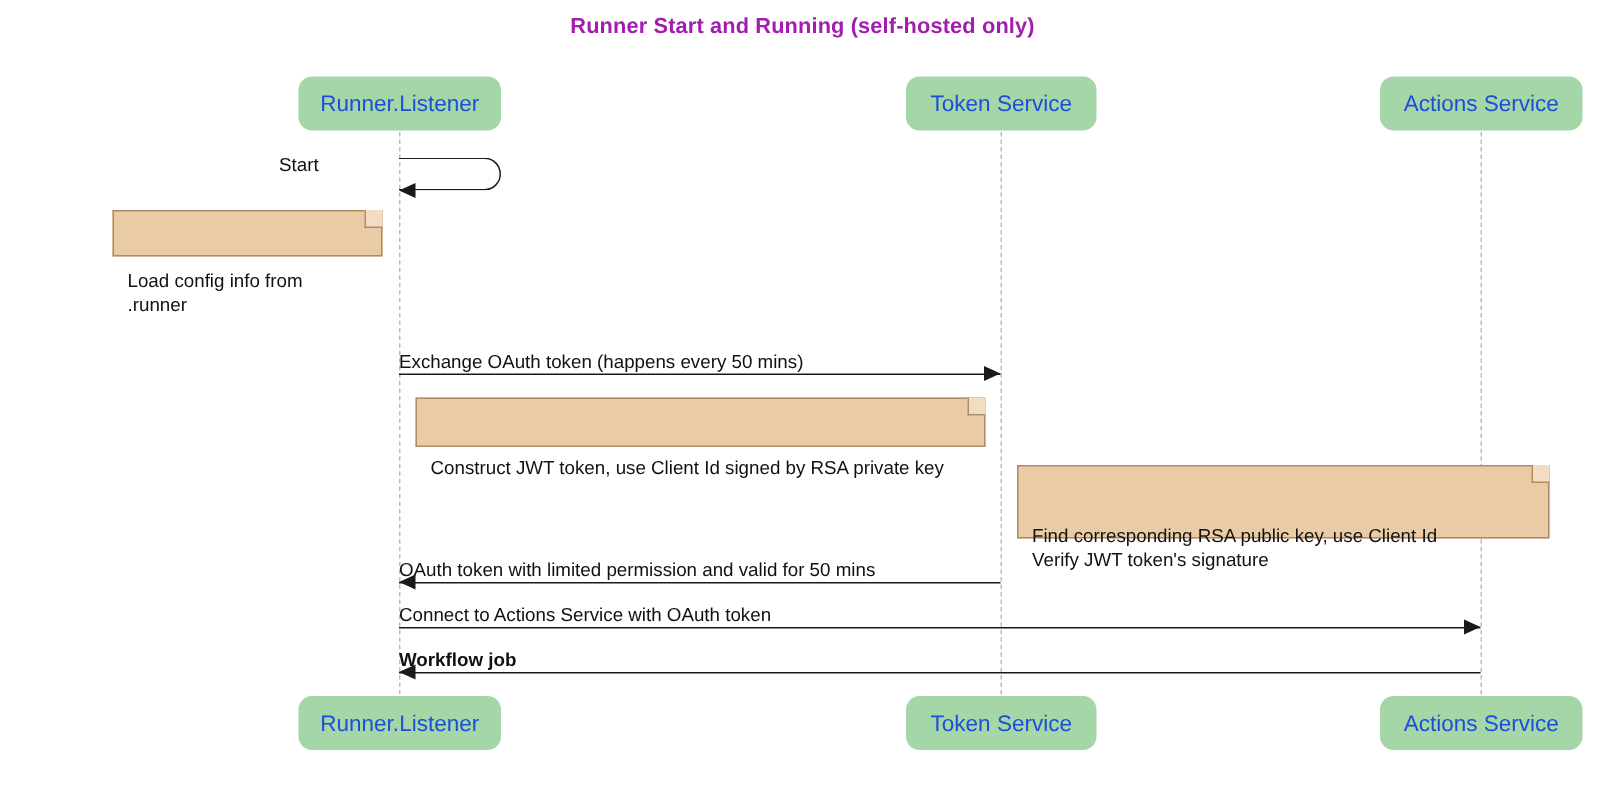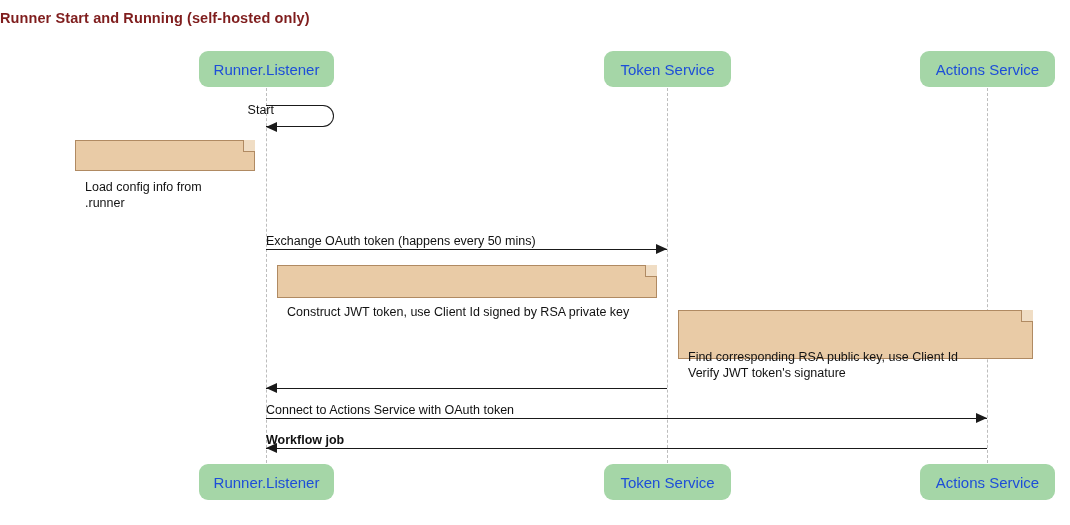--- a/index.html
+++ b/index.html
@@ -18,23 +18,24 @@
     background: #ffffff;
     overflow: hidden;
   }
 
   
   .diagram-title {
     position: absolute;
     left: 0;
     top: 10px;
     width: 1070px;
+    text-align: center;
     font-size: 14.5px;
     font-weight: bold;
-    color: #7f1d1d;
+    color: #a21caf;
     letter-spacing: 0.1px;
   }
 
   
   .lifeline {
     position: absolute;
     width: 0;
     border-left: 1px dashed #bdbdbd;
     top: 88px;
     height: 375px;
@@ -141,21 +142,21 @@
   </div>
   <div class="participant" style="left:604px; top:464px; width:127px;">
     <span>Token Service</span>
   </div>
   <div class="participant" style="left:920px; top:464px; width:135px;">
     <span>Actions Service</span>
   </div>
 
   <div class="self-loop" style="left:266px; top:105px; width:68px; height:22px;"></div>
   <div class="arrow-head left" style="left:266px; top:121.5px;"></div>
-  <div class="msg-label" style="left:200px; top:103px; width:74px; text-align:right;">Start</div>
+  <div class="msg-label" style="left:186px; top:103px; width:74px; text-align:left;">Start</div>
 
   <div class="note" style="left:75px; top:140px; width:180px; height:31px;">
     <span class="fold"></span>
     <span>Load config info from .runner</span>
   </div>
 
 
   <div class="msg-line" style="left:266px; top:249px; width:401px;"></div>
   <div class="arrow-head right" style="left:656px; top:243.5px;"></div>
   <div class="msg-label" style="left:266px; top:234px; width:401px;">Exchange OAuth token (happens every 50 mins)</div>
@@ -166,20 +167,21 @@
   </div>
 
   <div class="note" style="left:678px; top:310px; width:355px; height:49px;">
     <span class="fold"></span>
     <span>Find corresponding RSA public key, use Client Id
 Verify JWT token's signature</span>
   </div>
 
   <div class="msg-line" style="left:266px; top:388px; width:401px;"></div>
   <div class="arrow-head left" style="left:266px; top:382.5px;"></div>
+  <div class="msg-label" style="left:266px; top:373px; width:401px;">OAuth token with limited permission and valid for 50 mins</div>
 
   <div class="msg-line" style="left:266px; top:418px; width:721px;"></div>
   <div class="arrow-head right" style="left:976px; top:412.5px;"></div>
   <div class="msg-label" style="left:266px; top:403px; width:721px;">Connect to Actions Service with OAuth token</div>
 
   <div class="msg-line" style="left:266px; top:448px; width:721px;"></div>
   <div class="arrow-head left" style="left:266px; top:442.5px;"></div>
   <div class="msg-label" style="left:266px; top:433px; width:721px;font-weight:bold;">Workflow job</div>
 
 </div>

